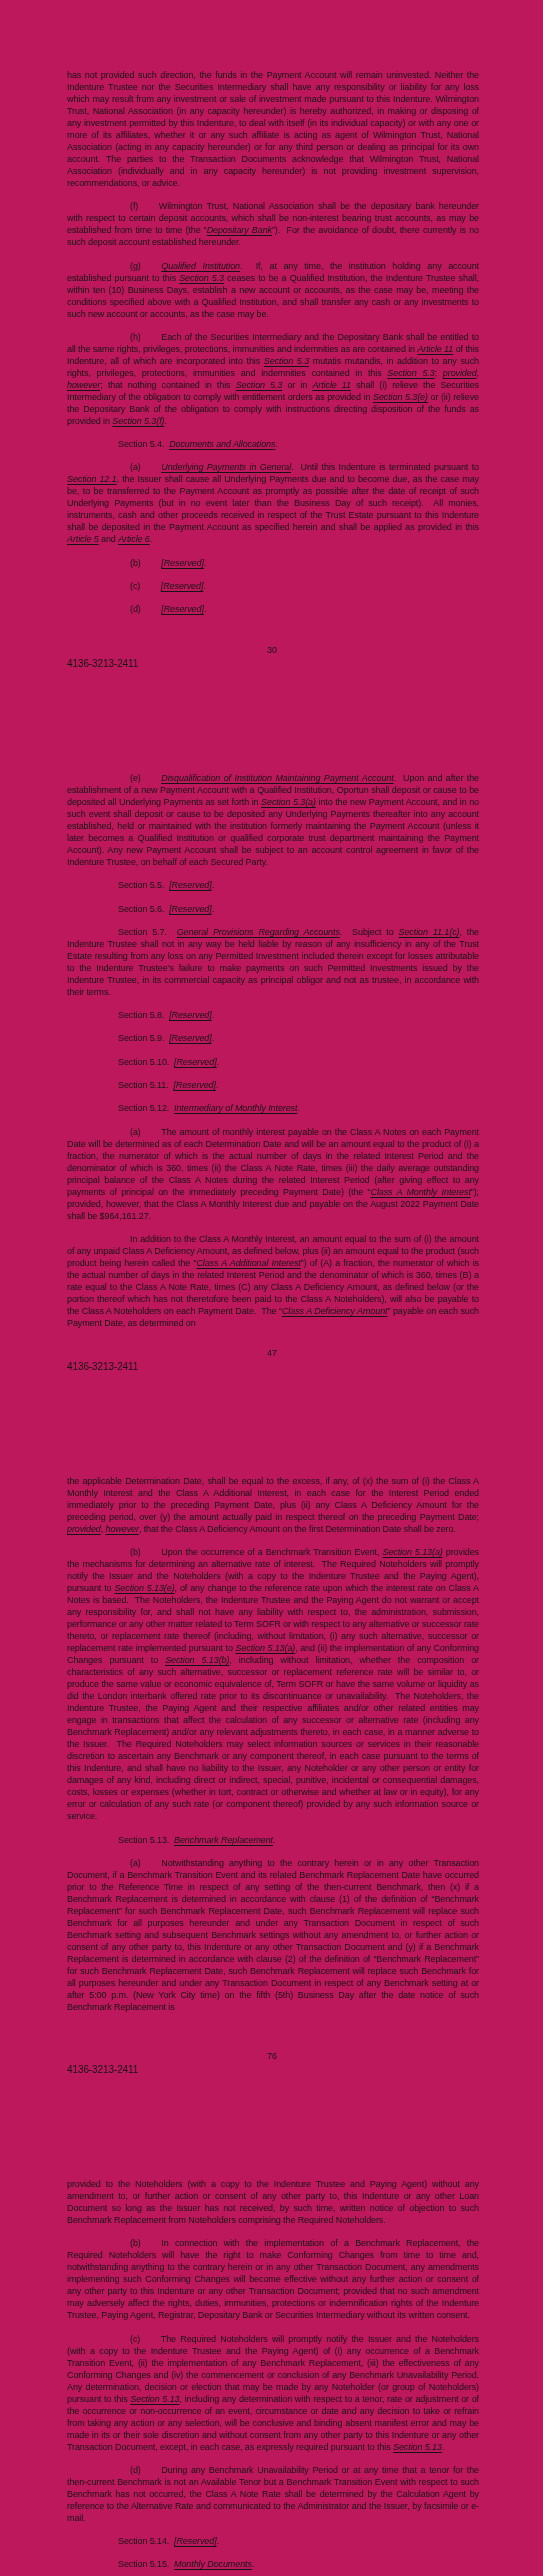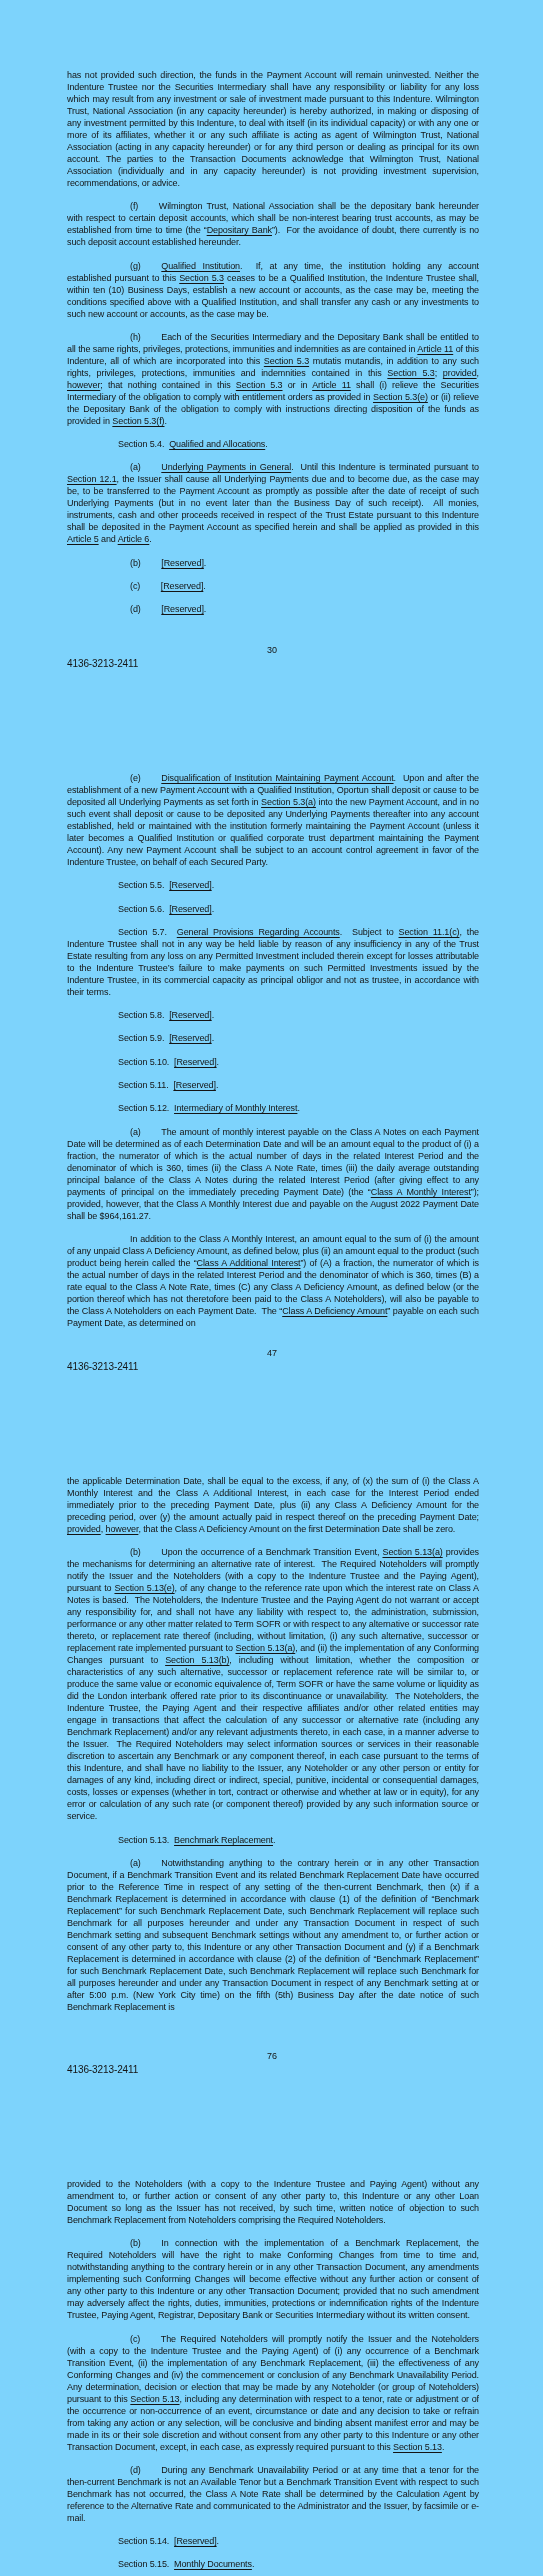--- a/index.html
+++ b/index.html
@@ -6,41 +6,41 @@
   body {
     width: 544px; height: 2813px;
     font-family: "Liberation Sans", sans-serif;
     color: #141414;
     position: relative;
   }
   .doc { width: 544px; height: 2813px; background: #ffffff; }
   .page {
     position: relative;
     width: 544px; height: 703px;
-    background: #7dd3fc;
+    background: #be185d;
     overflow: hidden;
   }
   .page-body {
     position: absolute;
     top: 69px; left: 67px; width: 412px;
     max-height: 572px;
     overflow: hidden;
   }
   .blk {
     margin: 0 0 11.3px 0;
     font-size: 9px;
     line-height: 12px;
     letter-spacing: -0.1px;
     text-align: justify;
   }
   .blk.cont { text-indent: 0; }
   .blk.ind  { text-indent: 63px; }
   .blk.head { text-indent: 51px; }
   .tab { display: inline-block; width: 20.6px; }
-  .u { text-decoration: underline; text-underline-offset: 1.5px; text-decoration-thickness: 0.5px; }
+  .u { text-decoration: underline; text-underline-offset: 1.5px; text-decoration-thickness: 0.5px; font-style: italic; }
   .page-number {
     position: absolute;
     top: 645px; left: 0; width: 100%;
     text-align: center;
     font-size: 9px;
   }
   .doc-id {
     position: absolute;
     top: 658px; left: 67px;
     font-size: 10px;
@@ -51,21 +51,21 @@
 <body>
 
 <div class="doc">
 
   <section class="page">
     <div class="page-body">
         <p class="blk cont"><span>has not provided such direction, the funds in the Payment Account will remain uninvested. Neither the Indenture Trustee nor the Securities Intermediary shall have any responsibility or liability for any loss which may result from any investment or sale of investment made pursuant to this Indenture. Wilmington Trust, National Association (in any capacity hereunder) is hereby authorized, in making or disposing of any investment permitted by this Indenture, to deal with itself (in its individual capacity) or with any one or more of its affiliates, whether it or any such affiliate is acting as agent of Wilmington Trust, National Association (acting in any capacity hereunder) or for any third person or dealing as principal for its own account. The parties to the Transaction Documents acknowledge that Wilmington Trust, National Association (individually and in any capacity hereunder) is not providing investment supervision, recommendations, or advice.</span></p>
         <p class="blk ind"><span>(f)</span><span class="tab"></span><span>Wilmington Trust, National Association shall be the depositary bank hereunder with respect to certain deposit accounts, which shall be non-interest bearing trust accounts, as may be established from time to time (the “</span><span class="u">Depositary Bank</span><span>”).&nbsp; For the avoidance of doubt, there currently is no such deposit account established hereunder.</span></p>
         <p class="blk ind"><span>(g)</span><span class="tab"></span><span class="u">Qualified Institution</span><span>.&nbsp; If, at any time, the institution holding any account established pursuant to this </span><span class="u">Section 5.3</span><span> ceases to be a Qualified Institution, the Indenture Trustee shall, within ten (10) Business Days, establish a new account or accounts, as the case may be, meeting the conditions specified above with a Qualified Institution, and shall transfer any cash or any investments to such new account or accounts, as the case may be.</span></p>
         <p class="blk ind"><span>(h)</span><span class="tab"></span><span>Each of the Securities Intermediary and the Depositary Bank shall be entitled to all the same rights, privileges, protections, immunities and indemnities as are contained in </span><span class="u">Article 11</span><span> of this Indenture, all of which are incorporated into this </span><span class="u">Section 5.3</span><span> mutatis mutandis, in addition to any such rights, privileges, protections, immunities and indemnities contained in this </span><span class="u">Section 5.3</span><span>; </span><span class="u">provided</span><span>, </span><span class="u">however</span><span>; that nothing contained in this </span><span class="u">Section 5.3</span><span> or in </span><span class="u">Article 11</span><span> shall (i) relieve the Securities Intermediary of the obligation to comply with entitlement orders as provided in </span><span class="u">Section 5.3(e)</span><span> or (ii) relieve the Depositary Bank of the obligation to comply with instructions directing disposition of the funds as provided in </span><span class="u">Section 5.3(f)</span><span>.</span></p>
-        <p class="blk head"><span>Section 5.4.&nbsp; </span><span class="u">Qualified and Allocations</span><span>.</span></p>
+        <p class="blk head"><span>Section 5.4.&nbsp; </span><span class="u">Documents and Allocations</span><span>.</span></p>
         <p class="blk ind"><span>(a)</span><span class="tab"></span><span class="u">Underlying Payments in General</span><span>.&nbsp; Until this Indenture is terminated pursuant to </span><span class="u">Section 12.1</span><span>, the Issuer shall cause all Underlying Payments due and to become due, as the case may be, to be transferred to the Payment Account as promptly as possible after the date of receipt of such Underlying Payments (but in no event later than the Business Day of such receipt).&nbsp; All monies, instruments, cash and other proceeds received in respect of the Trust Estate pursuant to this Indenture shall be deposited in the Payment Account as specified herein and shall be applied as provided in this </span><span class="u">Article 5</span><span> and </span><span class="u">Article 6</span><span>.</span></p>
         <p class="blk ind"><span>(b)</span><span class="tab"></span><span class="u">[Reserved]</span><span>.</span></p>
         <p class="blk ind"><span>(c)</span><span class="tab"></span><span class="u">[Reserved]</span><span>.</span></p>
         <p class="blk ind"><span>(d)</span><span class="tab"></span><span class="u">[Reserved]</span><span>.</span></p>
       </div>
     <div class="page-number">30</div>
     <div class="doc-id">4136-3213-2411</div>
   </section>
 
   <section class="page">

